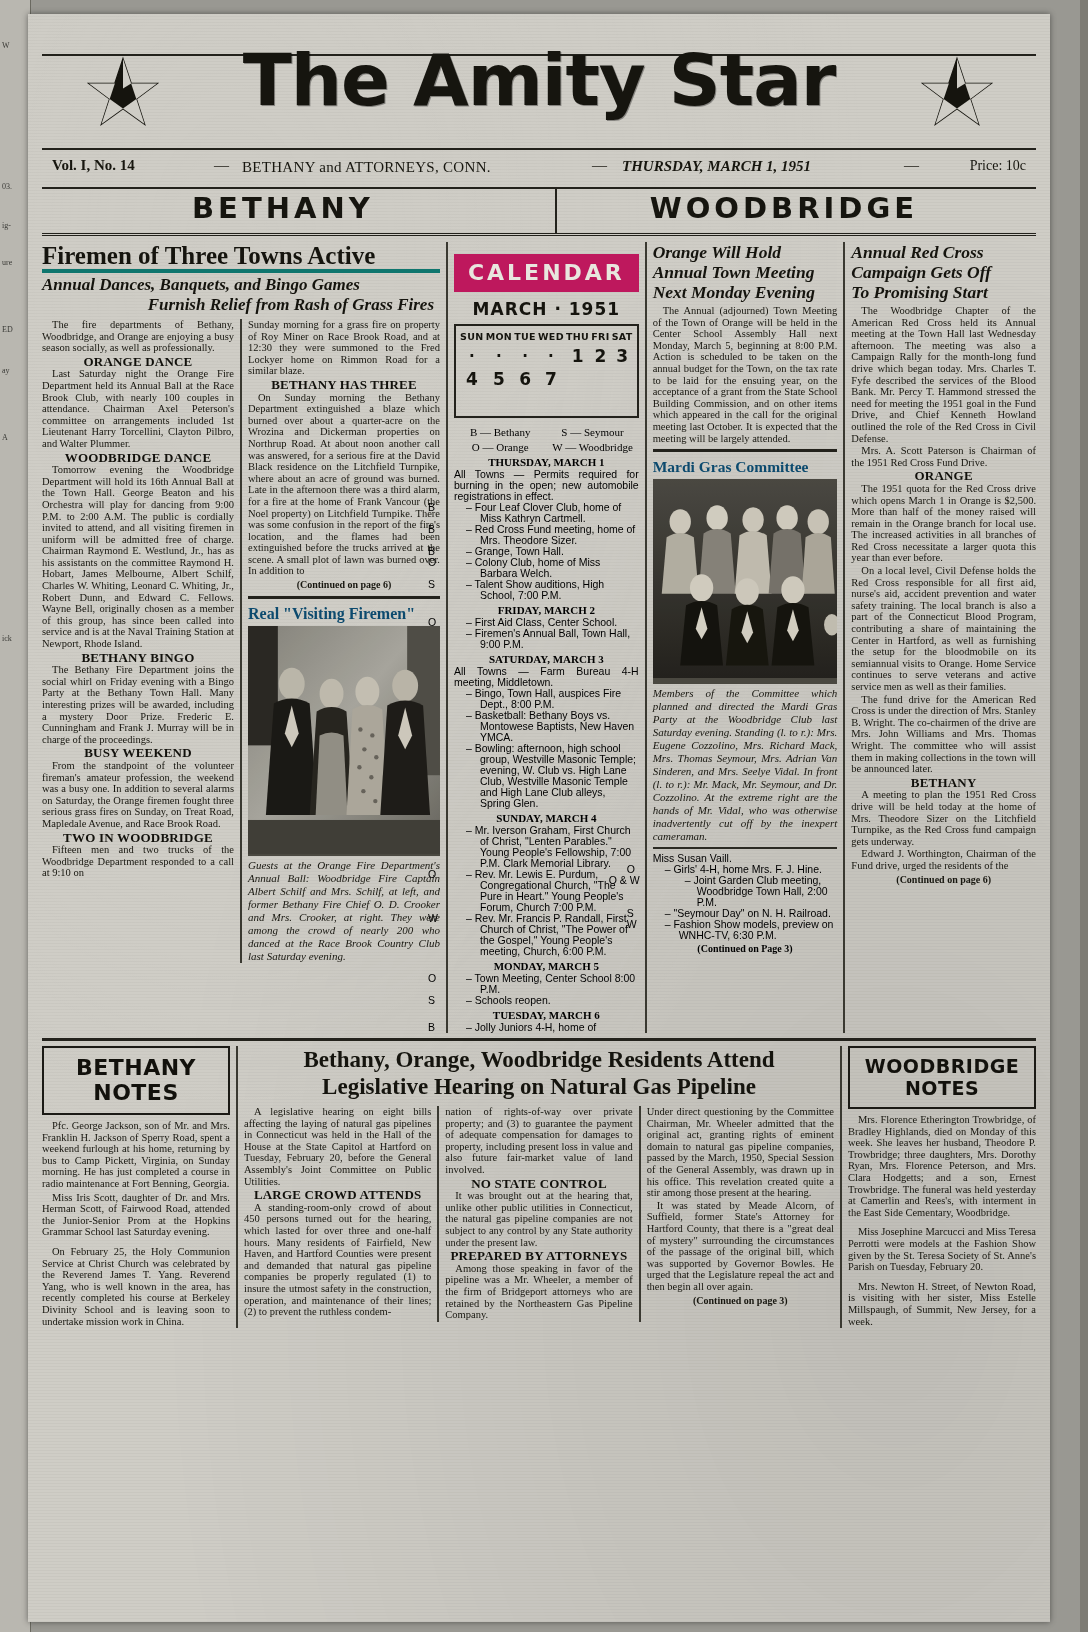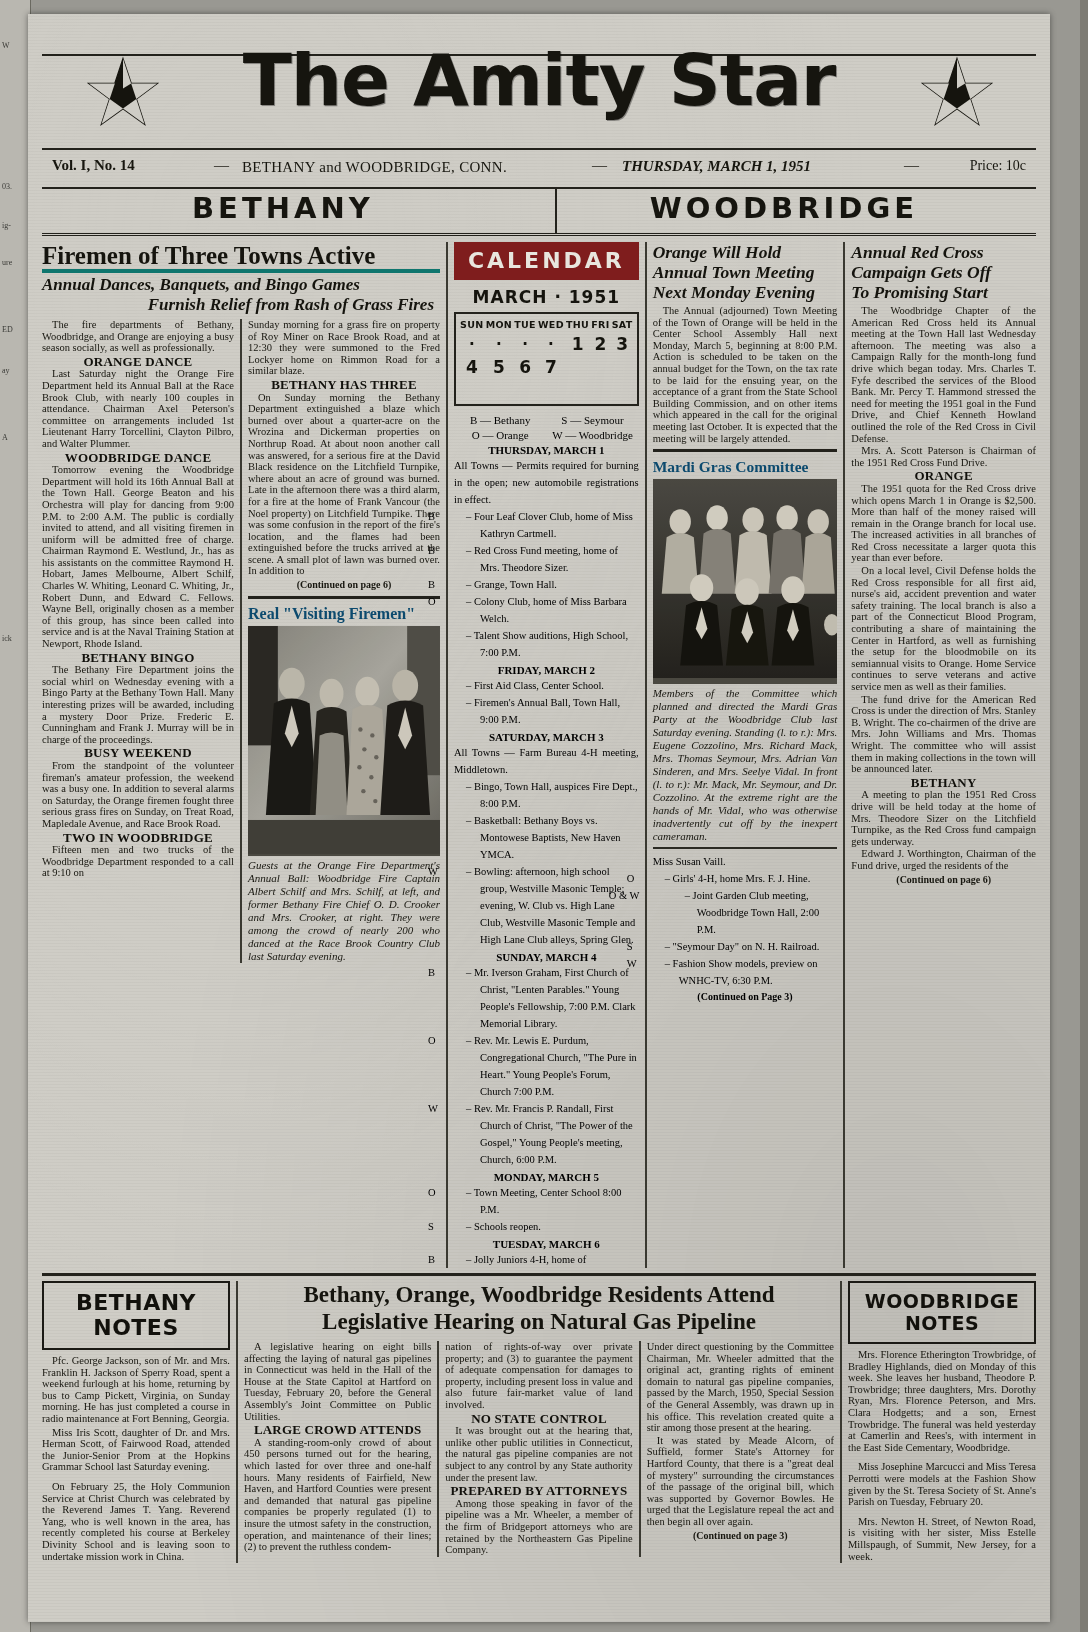--- a/index.html
+++ b/index.html
@@ -70,38 +70,38 @@
 
   
   .hl-main{font-family:"Liberation Serif",serif;font-weight:bold;color:#15140e;}
   .hl-l1{font-size:25px;line-height:27px;}
   .hl-l2{font-size:25px;line-height:27px;text-align:right;padding-right:26px;}
   .hl-deck{font-family:"Liberation Serif",serif;font-style:italic;font-weight:bold;
      font-size:17px;line-height:20px;color:#15140e;border-top:4px solid #0f766e;padding-top:2px;}
   .hl-deck .d2{text-align:right;padding-right:6px;}
 
   
-  .cal-title{background:#7f1d1d;color:#e8e6de;text-align:center;
+  .cal-title{background:#be185d;color:#e8e6de;text-align:center;
      font-family:"DejaVu Sans",sans-serif;font-weight:bold;font-size:22px;
-     letter-spacing:3px;padding:6px 0 7px;}
+     letter-spacing:3px;padding:6px 0 7px;margin-top:12px;}
   .cal-month{text-align:center;font-family:"DejaVu Sans",sans-serif;font-weight:bold;
      font-size:17px;letter-spacing:1px;margin:7px 0 5px;color:#15140e;}
   .cal-grid{border:2px solid #23221c;padding:4px 3px 26px;}
   table.cal{width:100%;border-collapse:collapse;}
   table.cal th{font-family:"DejaVu Sans",sans-serif;font-size:9.5px;font-weight:bold;
      letter-spacing:.3px;padding-bottom:2px;color:#15140e;}
   table.cal td{font-family:"DejaVu Sans",sans-serif;font-size:17px;font-weight:bold;
      text-align:center;height:21px;color:#15140e;}
   table.cal td.dot{font-size:15px;}
   .legend{display:flex;font-size:11px;font-family:"Liberation Serif",serif;
      margin:8px 0 3px;}
   .legend div{flex:1;text-align:center;}
   .cal-day{font-family:"Liberation Serif",serif;font-weight:bold;font-size:11px;
      text-align:center;margin:3px 0 1px;}
-  .evt{font-family:Liberation Serif, serif;font-size:10.5px;line-height:17px;
+  .evt{font-family:Liberation Sans, sans-serif;font-size:10.5px;line-height:11px;
      padding-left:26px;text-indent:-26px;margin-bottom:0;}
   .evt .k{display:inline-block;min-width:12px;}
   .evt.nohang{padding-left:0;text-indent:0;text-align:justify;}
 
   
   .hl-ital{font-family:"Liberation Serif",serif;font-style:italic;font-weight:bold;
      font-size:17.5px;line-height:20px;color:#15140e;margin-bottom:3px;}
   .hl-bold{font-family:"Liberation Serif",serif;font-weight:bold;font-size:17px;
      line-height:19px;color:#0c4a6e;margin-bottom:3px;}
 
@@ -158,21 +158,21 @@
         <polygon points="21,92 32,58 50,71" fill="#cfcdc6"></polygon>
         <polygon points="4,37 39,37 32,58" fill="#cfcdc6"></polygon>
       </svg>
     </div>
 
     <div style="height:2px;background:#23221c;margin-bottom:1px;"></div>
 
     <div class="folio">
       <span class="vol">Vol. I, No. 14</span>
       <span class="dash1">—</span>
-      <span class="place">BETHANY and WOODBRIDGE, CONN.</span>
+      <span class="place">BETHANY and ATTORNEYS, CONN.</span>
       <span class="dash2">—</span>
       <span class="date">THURSDAY, MARCH 1, 1951</span>
       <span class="dash3">—</span>
       <span class="price">Price: 10c</span>
     </div>
 
     <div style="height:2px;background:#23221c;"></div>
 
     <div class="townbar">
       <div class="tb left">BETHANY</div>
@@ -196,21 +196,21 @@
           <div style="display:flex;margin-top:4px;">
 
             <div style="width:193px;">
               <div class="bt">
                 <p>The fire departments of Bethany, Woodbridge, and Orange are enjoying a busy season socially, as well as professionally.</p>
                 <div class="sub">ORANGE DANCE</div>
                 <p>Last Saturday night the Orange Fire Department held its Annual Ball at the Race Brook Club, with nearly 100 couples in attendance. Chairman Axel Peterson's committee on arrangements included 1st Lieutenant Harry Torcellini, Clayton Pilbro, and Walter Plummer.</p>
                 <div class="sub">WOODBRIDGE DANCE</div>
                 <p>Tomorrow evening the Woodbridge Department will hold its 16th Annual Ball at the Town Hall. George Beaton and his Orchestra will play for dancing from 9:00 P.M. to 2:00 A.M. The public is cordially invited to attend, and all visiting firemen in uniform will be admitted free of charge. Chairman Raymond E. Westlund, Jr., has as his assistants on the committee Raymond H. Hobart, James Melbourne, Albert Schilf, Charles W. Whiting, Leonard C. Whiting, Jr., Robert Dunn, and Edward C. Fellows. Wayne Bell, originally chosen as a member of this group, has since been called into service and is at the Naval Training Station at Newport, Rhode Island.</p>
                 <div class="sub">BETHANY BINGO</div>
-                <p>The Bethany Fire Department joins the social whirl on Wednesday evening with a Bingo Party at the Bethany Town Hall. Many interesting prizes will be awarded, including a mystery Door Prize. Frederic E. Cunningham and Frank J. Murray will be in charge of the proceedings.</p>
+                <p>The Bethany Fire Department joins the social whirl on Friday evening with a Bingo Party at the Bethany Town Hall. Many interesting prizes will be awarded, including a mystery Door Prize. Frederic E. Cunningham and Frank J. Murray will be in charge of the proceedings.</p>
                 <div class="sub">BUSY WEEKEND</div>
                 <p>From the standpoint of the volunteer fireman's amateur profession, the weekend was a busy one. In addition to several alarms on Saturday, the Orange firemen fought three serious grass fires on Sunday, on Treat Road, Mapledale Avenue, and Race Brook Road.</p>
                 <div class="sub">TWO IN WOODBRIDGE</div>
                 <p>Fifteen men and two trucks of the Woodbridge Department responded to a call at 9:10 on</p>
               </div>
             </div>
             <div class="vsep"></div>
 
             <div style="width:193px;">
               <div class="bt">

